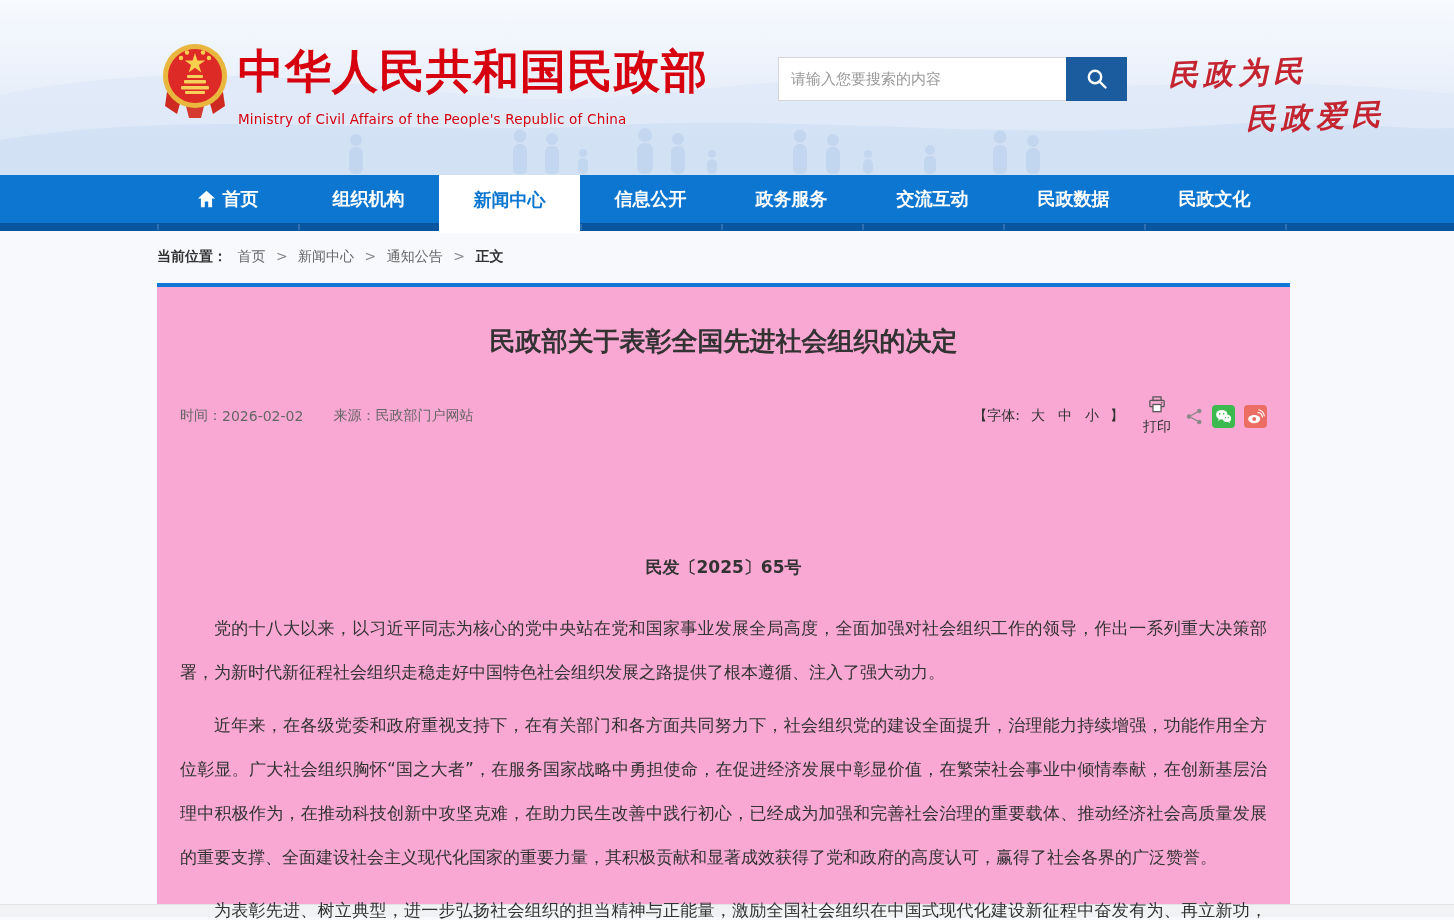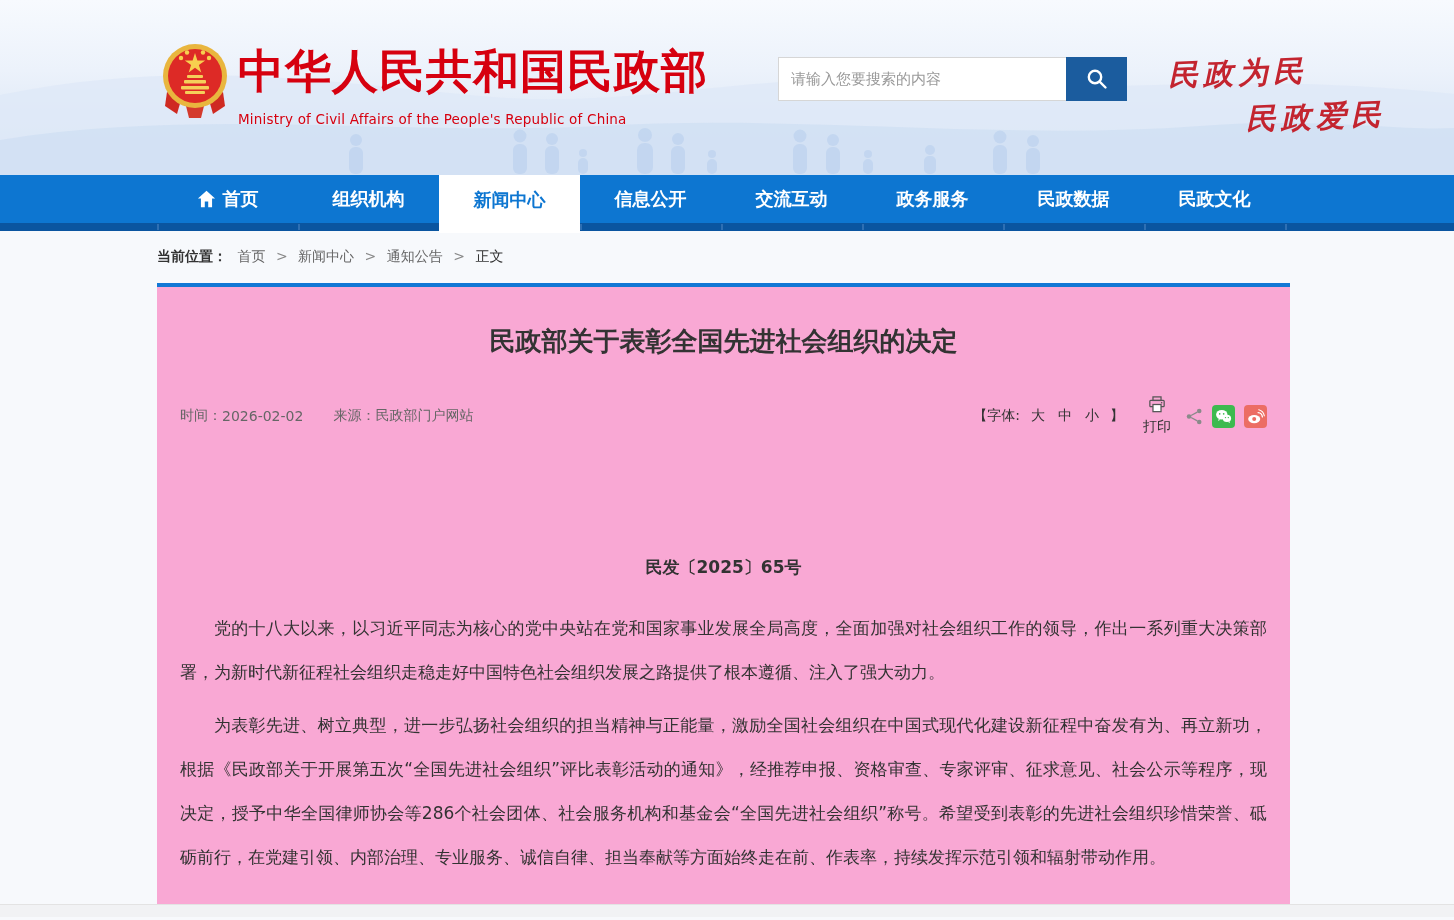--- a/index.html
+++ b/index.html
@@ -60,21 +60,21 @@
     background:#fff; color:#0d76d1; height:58px; padding-bottom:9px;
   }
 
   
   .breadcrumb {
     padding:17px 0 0 157px; font-size:14px; color:#666; height:52px;
   }
   .crumb-label { color:#333; font-weight:bold; }
   .crumb-link { color:#666; cursor:pointer; margin:0 6px; }
   .crumb-sep { color:#888; }
-  .crumb-current { color:#333; font-weight:normal; margin-left:6px; }
+  .crumb-current { color:#333; font-weight:bold; margin-left:6px; }
 
   .blue-divider { margin-left:157px; width:1133px; height:4px; background:#1278d5; }
 
   
   .panel {
     margin-left:157px; width:1133px; height:617px; background:#f9a8d4; padding:0 23px;
   }
   .article-title {
     padding-top:37px; text-align:center; font-size:26px; font-weight:bold; color:#333;
   }
@@ -205,24 +205,24 @@
     <div class="nav-item">
       <span>组织机构</span>
     </div>
     <div class="nav-item active">
       <span>新闻中心</span>
     </div>
     <div class="nav-item">
       <span>信息公开</span>
     </div>
     <div class="nav-item">
+      <span>政务服务</span>
+    </div>
+    <div class="nav-item">
       <span>交流互动</span>
-    </div>
-    <div class="nav-item">
-      <span>政务服务</span>
     </div>
     <div class="nav-item">
       <span>民政数据</span>
     </div>
     <div class="nav-item">
       <span>民政文化</span>
     </div>
   </div>
 </div>
 
@@ -298,17 +298,18 @@
           <path d="M14.8,3.2 A8.8,8.8 0 0 1 21.2,10.2" fill="none" stroke="#ffffff" stroke-width="1.3" stroke-linecap="round"></path>
         </svg>
       </span>
     </div>
   </div>
 
   <div class="doc-number">民发〔2025〕65号</div>
 
   <div class="article-body">
     <p>党的十八大以来，以习近平同志为核心的党中央站在党和国家事业发展全局高度，全面加强对社会组织工作的领导，作出一系列重大决策部署，为新时代新征程社会组织走稳走好中国特色社会组织发展之路提供了根本遵循、注入了强大动力。</p>
+    <p>近年来，在各级党委和政府重视支持下，在有关部门和各方面共同努力下，社会组织党的建设全面提升，治理能力持续增强，功能作用全方位彰显。广大社会组织胸怀“国之大者”，在服务国家战略中勇担使命，在促进经济发展中彰显价值，在繁荣社会事业中倾情奉献，在创新基层治理中积极作为，在推动科技创新中攻坚克难，在助力民生改善中践行初心，已经成为加强和完善社会治理的重要载体、推动经济社会高质量发展的重要支撑、全面建设社会主义现代化国家的重要力量，其积极贡献和显著成效获得了党和政府的高度认可，赢得了社会各界的广泛赞誉。</p>
     <p>为表彰先进、树立典型，进一步弘扬社会组织的担当精神与正能量，激励全国社会组织在中国式现代化建设新征程中奋发有为、再立新功，根据《民政部关于开展第五次“全国先进社会组织”评比表彰活动的通知》，经推荐申报、资格审查、专家评审、征求意见、社会公示等程序，现决定，授予中华全国律师协会等286个社会团体、社会服务机构和基金会“全国先进社会组织”称号。希望受到表彰的先进社会组织珍惜荣誉、砥砺前行，在党建引领、内部治理、专业服务、诚信自律、担当奉献等方面始终走在前、作表率，持续发挥示范引领和辐射带动作用。</p>
   </div>
 </div>
 
 <div class="footer-strip"></div>
 
 </body></html>

